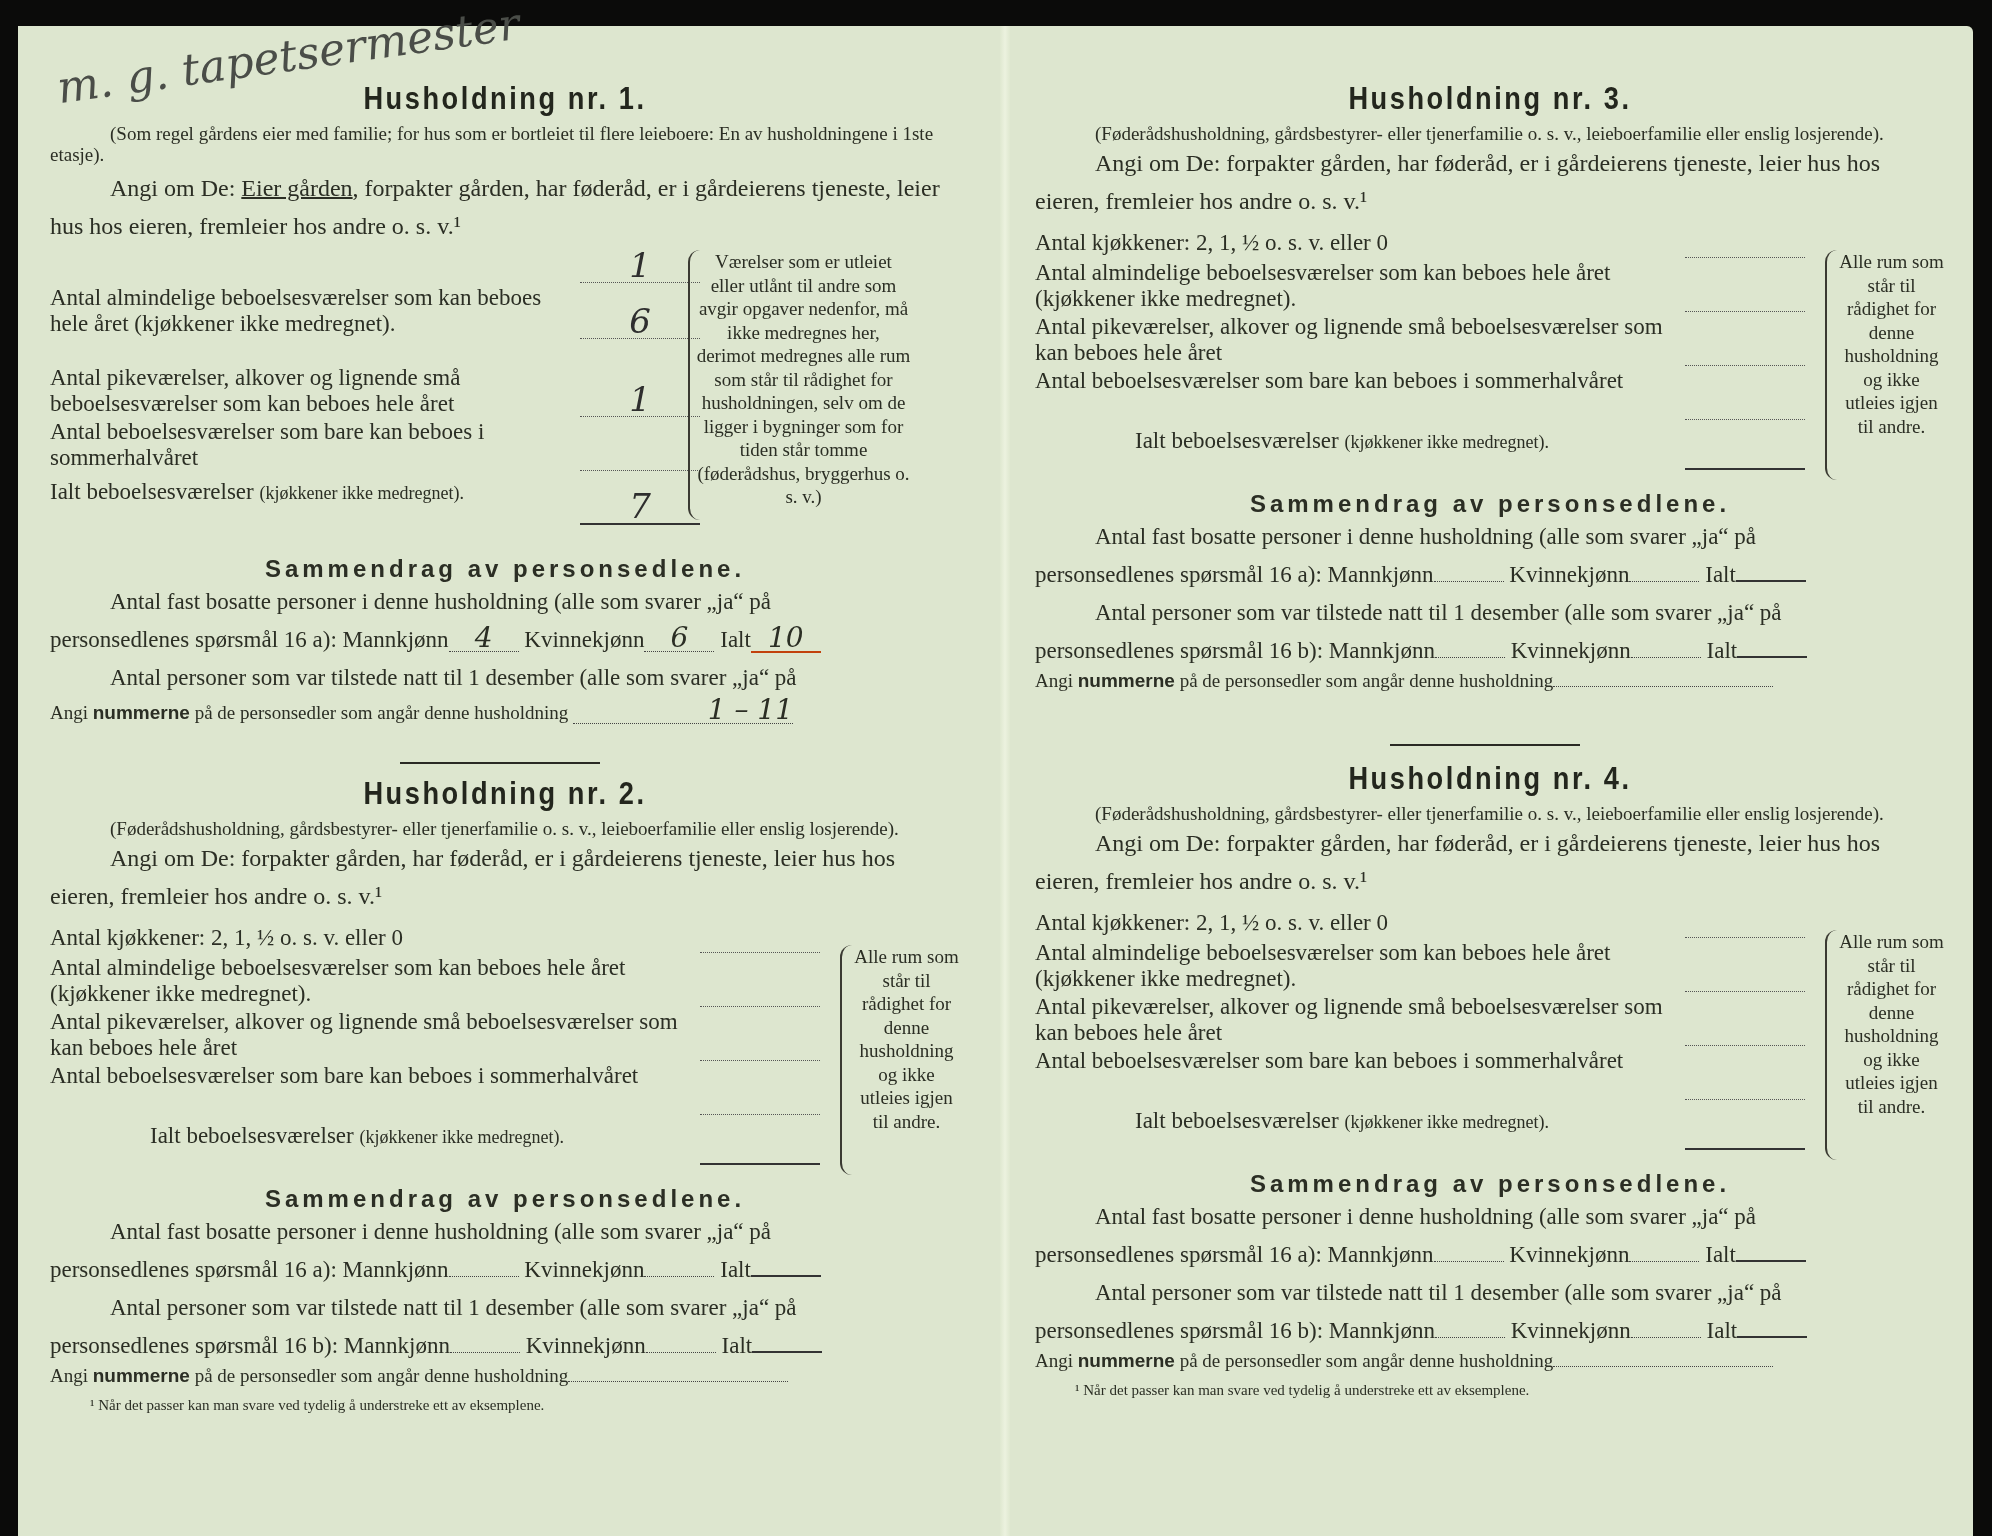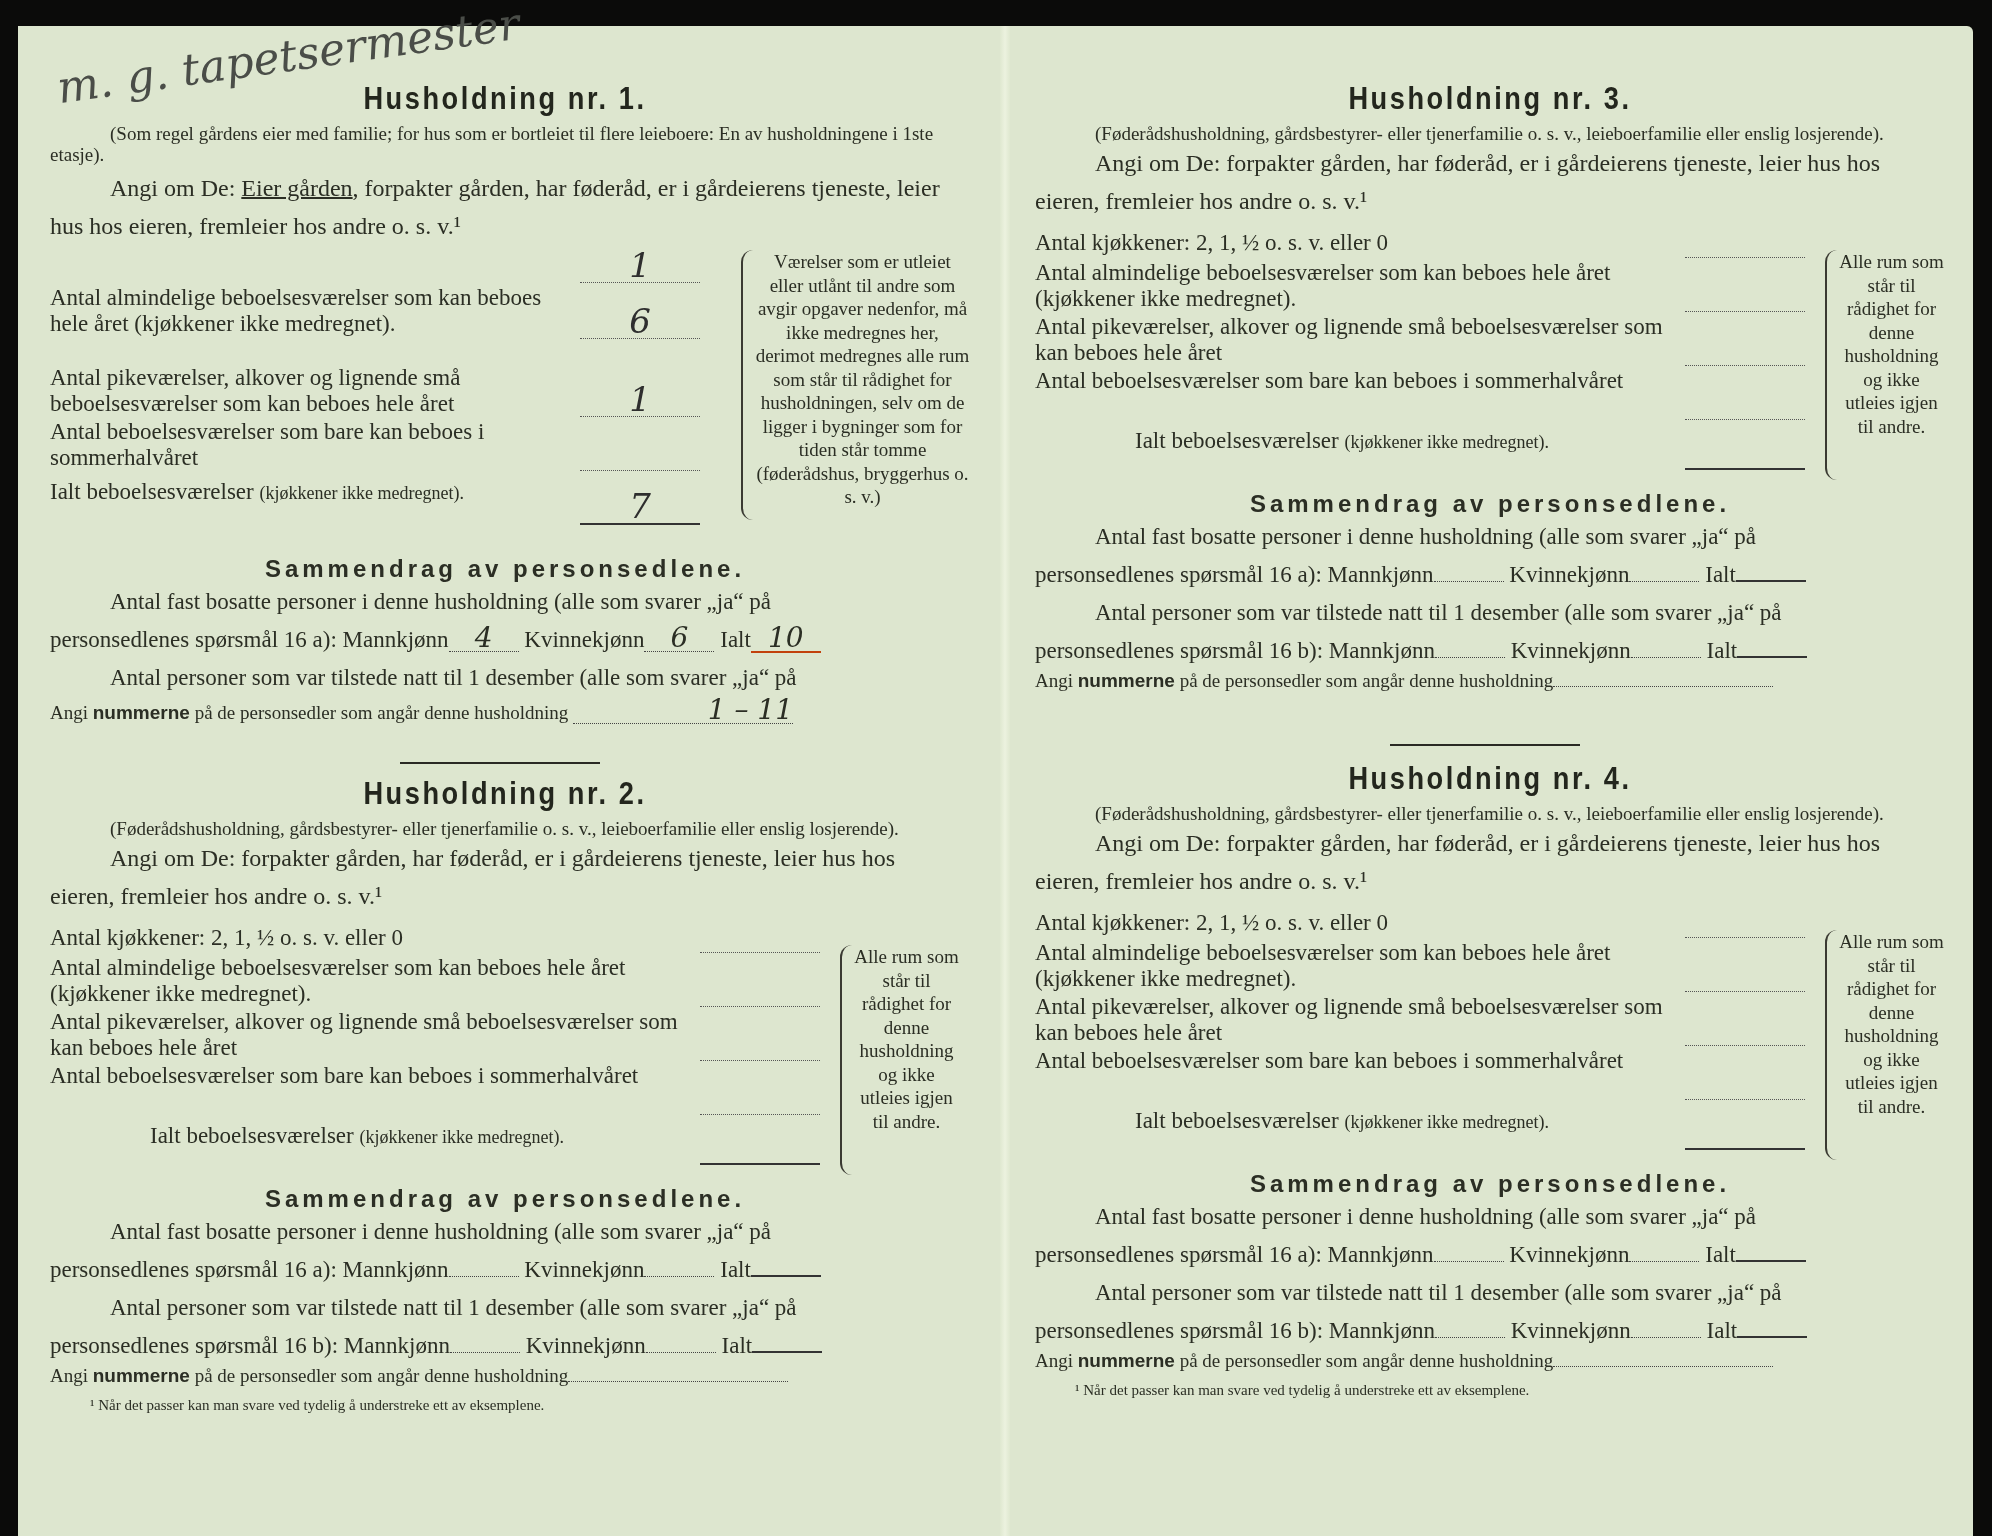--- a/index.html
+++ b/index.html
@@ -86,21 +86,21 @@
       <div class="room-row" style="height:54px;">
         <span style="display:inline-block;width:520px;">Antal beboelsesværelser som bare kan beboes i sommerhalvåret</span>
         <span class="val"></span>
       </div>
       <div class="room-row" style="height:48px;margin-top:6px;">
         <span>Ialt beboelsesværelser</span>
         <span style="font-size:18px;">(kjøkkener ikke medregnet).</span>
         <span class="val" style="border-bottom:2px solid #333;">7</span>
       </div>
     </div>
-    <div class="note" style="left:691px;top:170px;width:215px;height:270px;">Værelser som er utleiet eller utlånt til andre som avgir opgaver nedenfor, må ikke medregnes her, derimot medregnes alle rum som står til rådighet for husholdningen, selv om de ligger i bygninger som for tiden står tomme (føderådshus, bryggerhus o. s. v.)</div>
+    <div class="note" style="left:638px;top:170px;width:215px;height:270px;padding-left:6px;">Værelser som er utleiet eller utlånt til andre som avgir opgaver nedenfor, må ikke medregnes her, derimot medregnes alle rum som står til rådighet for husholdningen, selv om de ligger i bygninger som for tiden står tomme (føderådshus, bryggerhus o. s. v.)</div>
 
     <div style="margin-top:28px;">
       <div class="summary-title">Sammendrag av personsedlene.</div>
       <div class="sum-line indent">Antal fast bosatte personer i denne husholdning (alle som svarer „ja“ på</div>
       <div class="sum-line">
         <span>personsedlenes spørsmål 16 a):</span>
         <span>Mannkjønn</span><span class="blank">4</span>
         <span>Kvinnekjønn</span><span class="blank">6</span>
         <span>Ialt</span><span class="blank" style="border-bottom:2px solid #c2410c;">10</span>
       </div>

